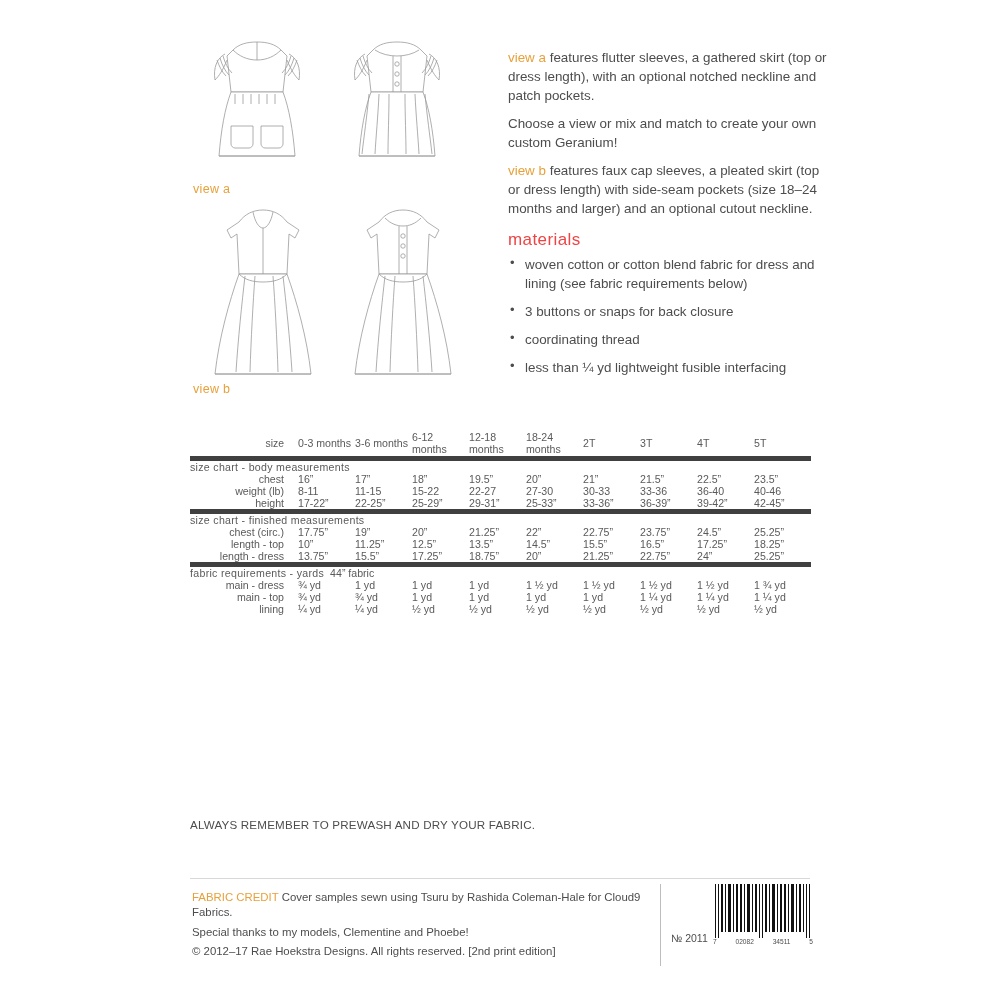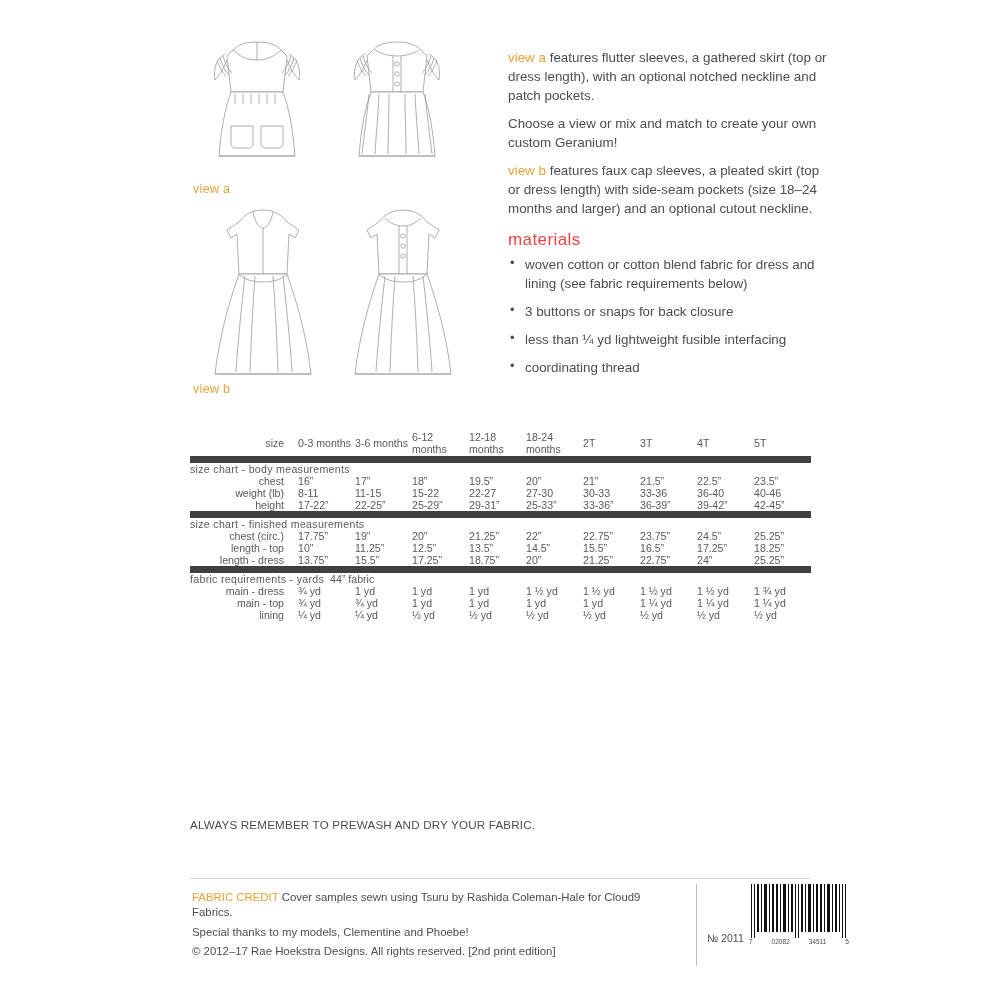--- a/index.html
+++ b/index.html
@@ -109,21 +109,21 @@
 
   .hdr-row td {
     font-size: 9.6px;
     line-height: 1.12;
     color: #5a5a5a;
     padding-bottom: 6px;
     vertical-align: bottom;
   }
   .hdr-row td.lbl-cell { text-align: right; padding-right: 14px; font-size:10.4px;}
   .rule {
-    border-top: 7px solid #404040;
+    border-top: 5px solid #404040;
   }
   .sect-row td {
     padding: 9px 0 7px 0;
     font-size: 14.4px;
     color: #e8a13a;
     letter-spacing: 0.3px;
   }
   .sect-row td .sub {
     font-size: 10.6px;
     color: #5a5a5a;
@@ -166,21 +166,20 @@
     color: #4d4d4d;
   }
   .credit .fc {
     color: #e8a13a;
   }
   .barcode-box {
     position: absolute;
     left: 660px; top: 884px;
     width: 152px; height: 82px;
     border-left: 1px solid #bdbdbd;
-    margin-left: 36px;
   }
   .barcode-num {
     position: absolute;
     left: 10px; top: 48px;
     font-size: 10.5px;
     color: #4d4d4d;
   }
   .barcode {
     position: absolute;
     right: 0px; top: 0px;
@@ -274,22 +273,22 @@
   <div class="intro">
     <p><span class="vlabel">view a</span><span> features flutter sleeves, a gathered skirt (top or dress length), with an optional notched neckline and patch pockets.</span></p>
     <p>Choose a view or mix and match to create your own custom Geranium!</p>
     <p><span class="vlabel">view b</span><span> features faux cap sleeves, a pleated skirt (top or dress length) with side-seam pockets (size 18–24 months and larger) and an optional cutout neckline.</span></p>
   </div>
 
   <div class="materials-head">materials</div>
   <ul class="materials-list">
     <li>woven cotton or cotton blend fabric for dress and lining (see fabric requirements below)</li>
     <li>3 buttons or snaps for back closure</li>
+    <li>coordinating thread</li>
     <li>less than ¼ yd lightweight fusible interfacing</li>
-    <li>coordinating thread</li>
   </ul>
 
   <div class="tables">
     <table class="chart">
       <colgroup>
         <col class="lbl">
           <col class="num">
           <col class="num">
           <col class="num">
           <col class="num">

